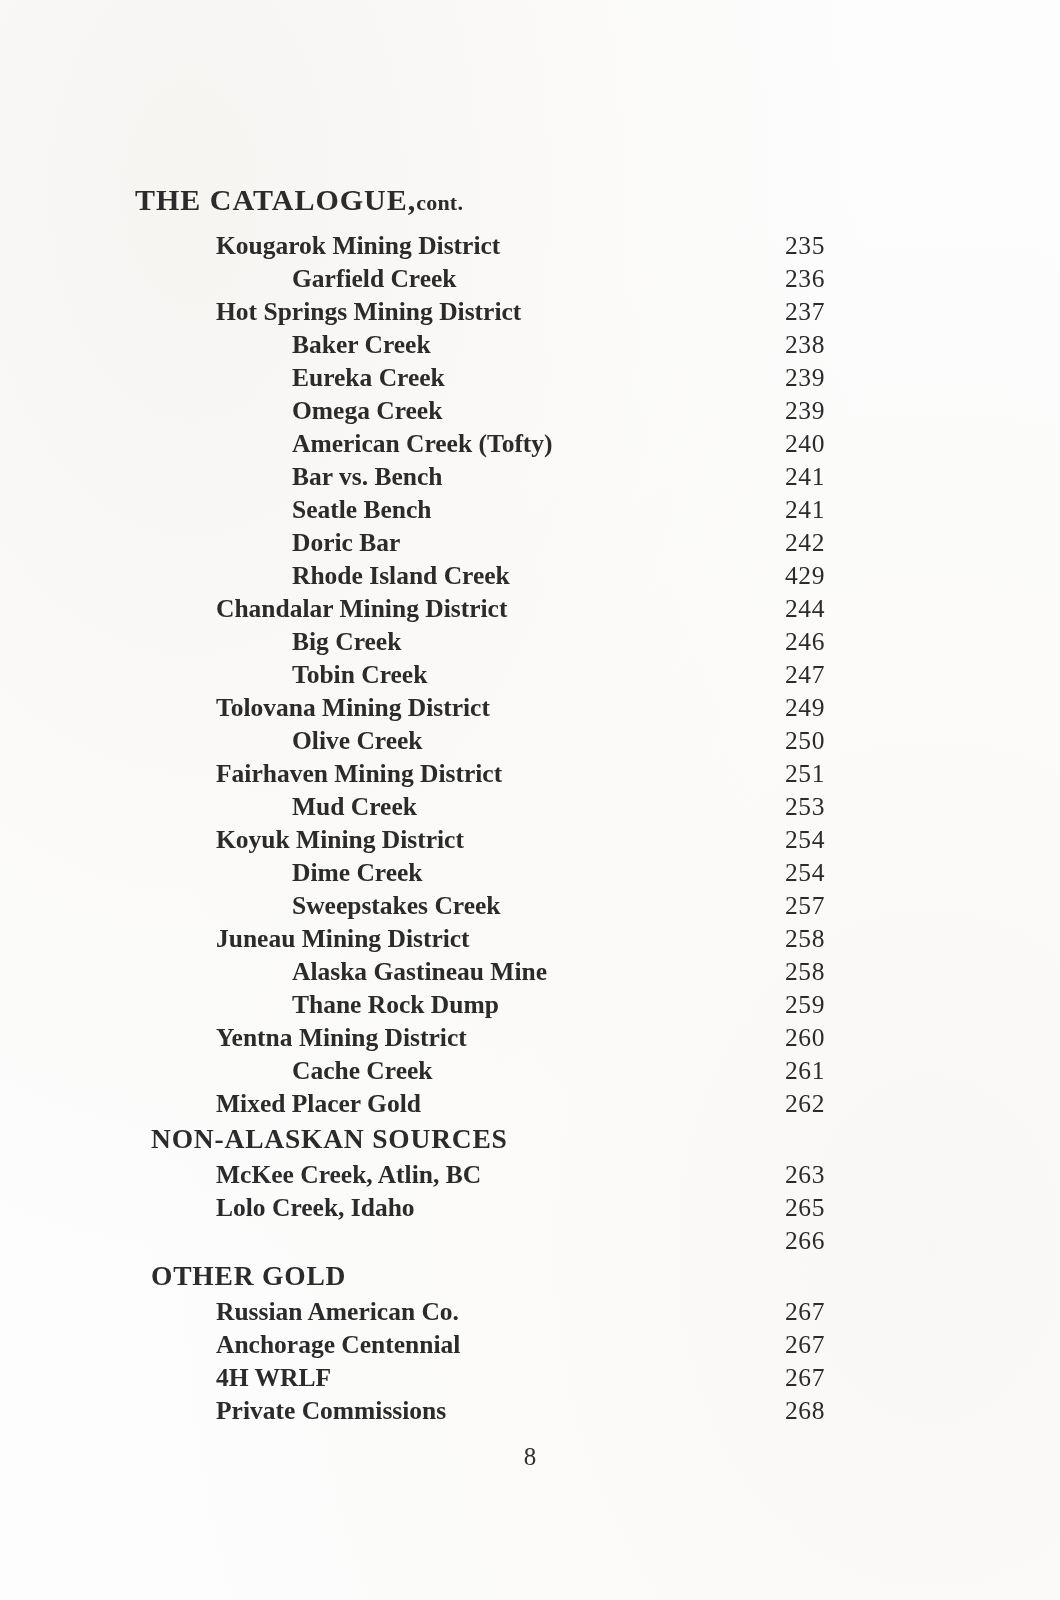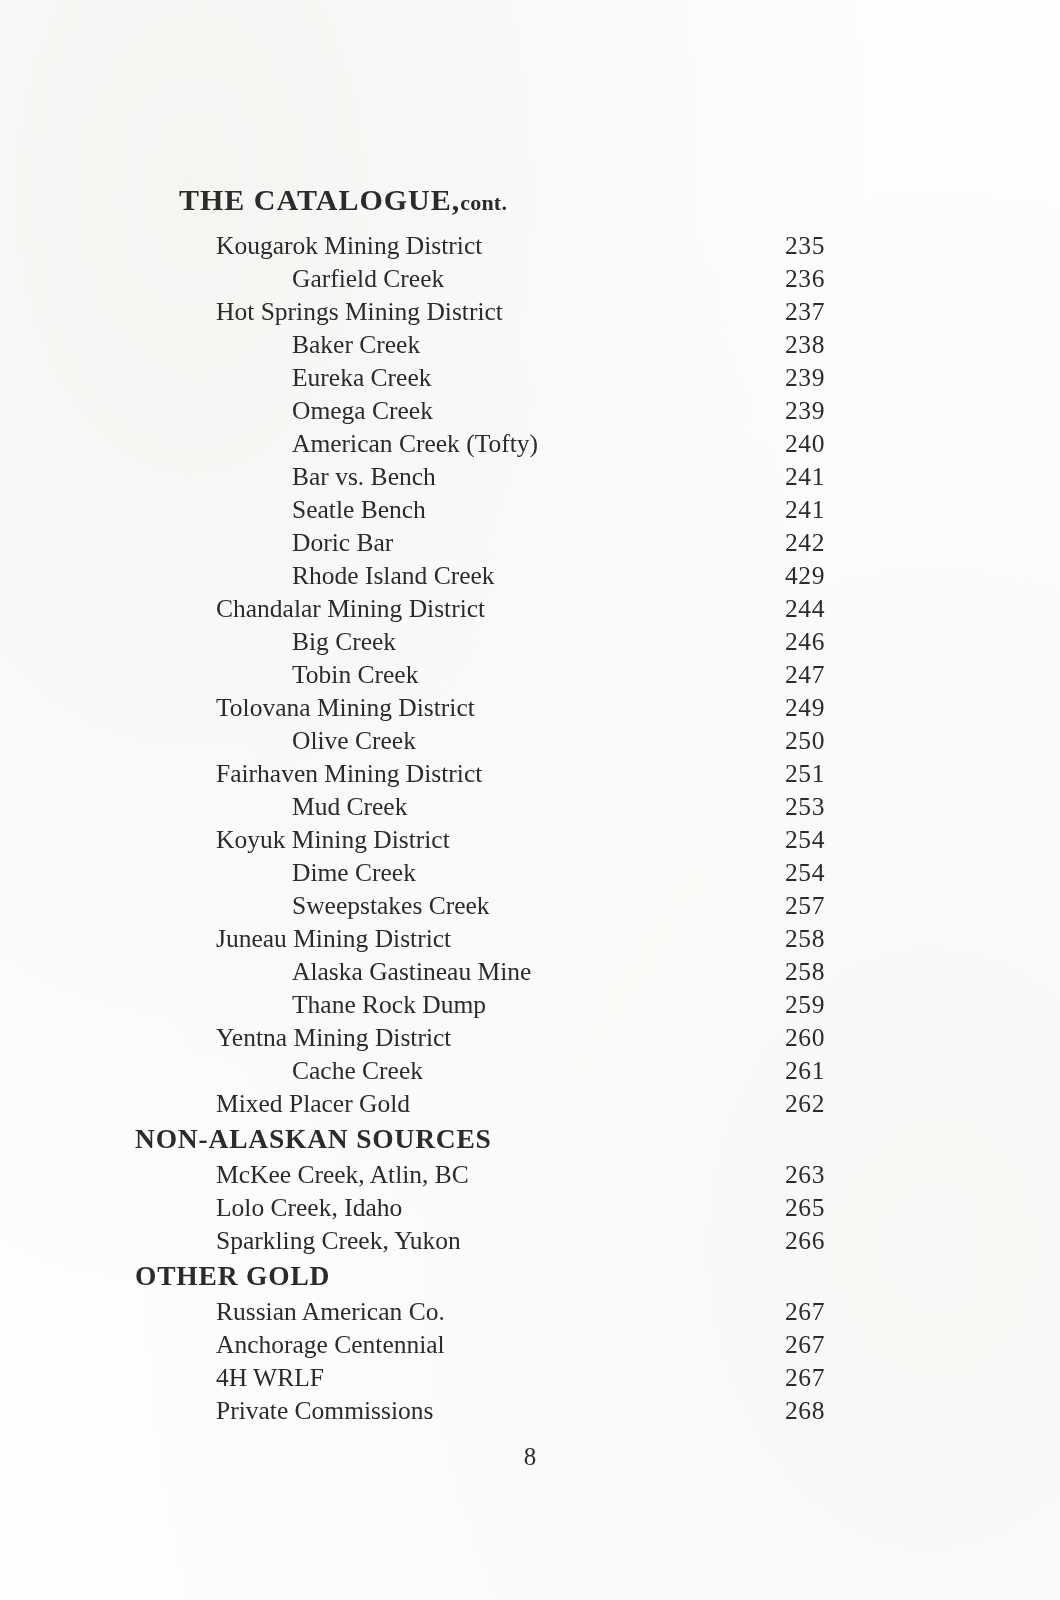--- a/index.html
+++ b/index.html
@@ -45,21 +45,20 @@
   .running-head {
     font-weight: bold;
     letter-spacing: 0.4px;
     margin: 0 0 12px 0;
     white-space: nowrap;
     line-height: 1.05;
   }
   .running-head .rh-main {
     font-size: 30px;
     letter-spacing: 1.0px;
-    margin-left: 44px;
   }
   .running-head .rh-cont {
     font-size: 22px;
     letter-spacing: 0.2px;
     text-align: right;
   }
 
   
   .toc {
     list-style: none;
@@ -69,33 +68,34 @@
   .toc-row {
     display: flex;
     align-items: baseline;
     height: 33px;
     font-size: 25.5px;
     line-height: 33px;
     white-space: nowrap;
   }
   .toc-row .entry-label {
     flex: 0 0 auto;
+    font-weight: bold;
   }
   .toc-row .leader {
     flex: 1 1 auto;
   }
   .toc-row .entry-page {
     flex: 0 0 auto;
     width: 62px;
     text-align: left;
     letter-spacing: 0.6px;
   }
 
   
-  .lvl-0 { padding-left: 0px; }
+  .lvl-0 { padding-left: 0px; margin-left: 16px; }
   .lvl-1 { padding-left: 81px; }
   .lvl-2 { padding-left: 157px; }
 
   
   .toc-row.heading {
     font-weight: bold;
     font-size: 27.5px;
     letter-spacing: 0.8px;
     height: 38px;
     line-height: 38px;
@@ -269,21 +269,20 @@
           <span class="entry-label">McKee Creek, Atlin, BC</span>
           <span class="leader"></span>
           <span class="entry-page">263</span>
         </li>
         <li class="toc-row lvl-1">
           <span class="entry-label">Lolo Creek, Idaho</span>
           <span class="leader"></span>
           <span class="entry-page">265</span>
         </li>
         <li class="toc-row lvl-1">
-          <span class="entry-label">Sparkling Creek, Yukon</span>
           <span class="leader"></span>
           <span class="entry-page">266</span>
         </li>
         <li class="toc-row lvl-0 heading">
           <span class="entry-label">OTHER GOLD</span>
           <span class="leader"></span>
           <span class="entry-page"></span>
         </li>
         <li class="toc-row lvl-1">
           <span class="entry-label">Russian American Co.</span>

